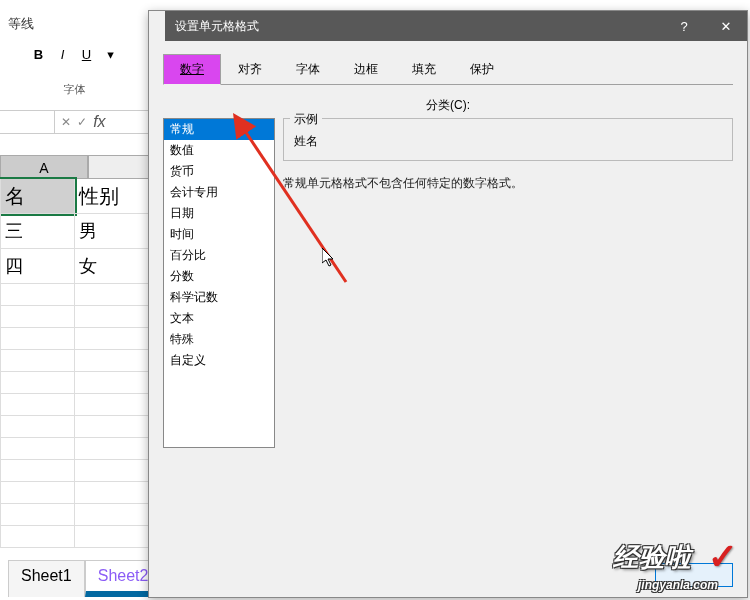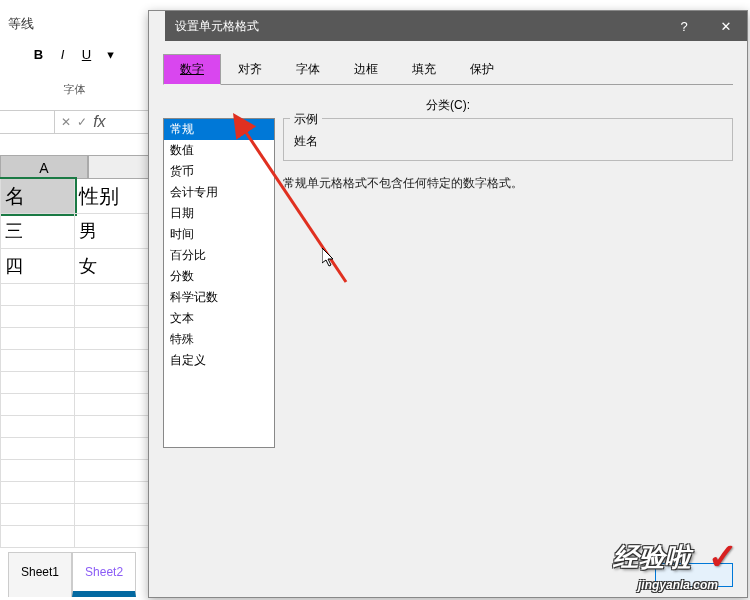--- a/index.html
+++ b/index.html
@@ -136,24 +136,24 @@
     
     
     .sheet-tabs {
       position: absolute;
       bottom: 3px;
       left: 8px;
       display: flex;
       gap: 0;
     }
     .sheet-tab {
-      padding: 12px 12px;
+      padding: 6px 12px;
       border: 1px solid #ccc;
       border-bottom: none;
-      font-size: 12px;
+      font-size: 16px;
       background: #f5f5f5;
     }
     .sheet-tab.active {
       color: #8b5cf6;
       border-bottom: 6px solid #0369a1;
       background: #fff;
     }
     
     
     .dialog {

